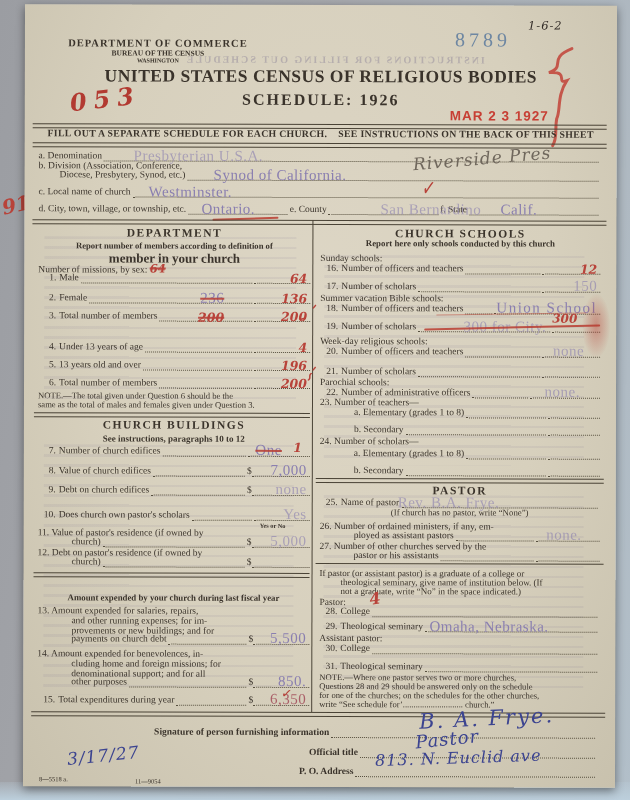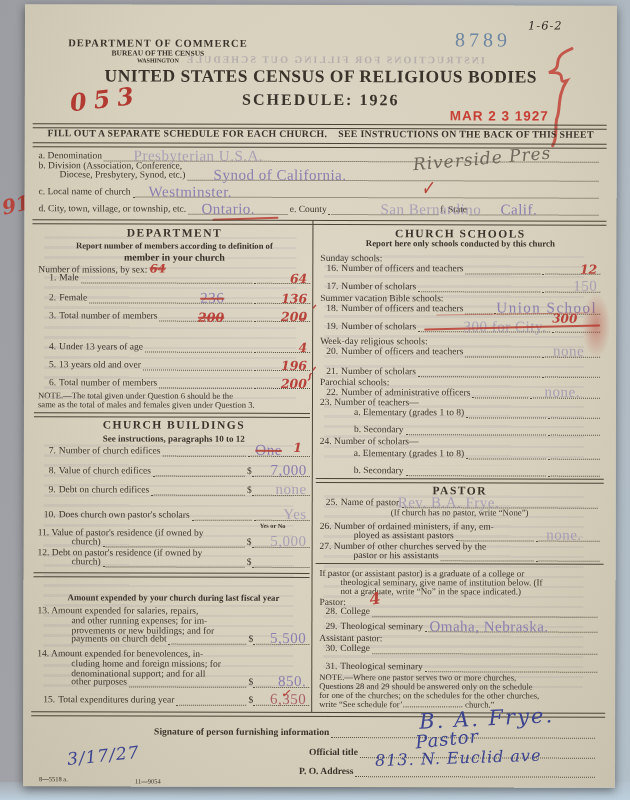--- a/index.html
+++ b/index.html
@@ -118,21 +118,21 @@
       <span class="old ty" style="left:462px">Calif.</span>
     </div>
     <div class="redline" style="left:188px;top:213px;width:66px;transform:rotate(-2deg)"></div>
     <span class="rmk" style="left:398px;top:174px;font-size:15px;transform:rotate(8deg) scaleY(1.5)">✓</span>
 
     <div class="dr" style="left:8px;top:215px;width:574px"></div>
     <div class="vdiv" style="left:288px;top:215px;height:492px"></div>
 
     <div class="p b c" style="left:14px;top:222px;width:272px;font-size:11.5px;letter-spacing:1.5px">DEPARTMENT</div>
     <div class="p b c" style="left:14px;top:237px;width:272px;font-size:8.6px">Report number of members according to definition of</div>
-    <div class="p b c" style="left:14px;top:247px;width:272px;font-size:10px">member in your church</div>
+    <div class="p b c" style="left:14px;top:247px;width:272px;font-size:13px">member in your church</div>
     <div class="p" style="left:14px;top:258px">
       <span>Number of missions, by sex:</span>
       <span class="rh srk" style="font-size:11.5px">64</span>
     </div>
 
     <div class="qrow lq" style="top:268px">
       <span class="qn">1.</span>
       <span class="ql">Male</span>
       <span class="lead"></span>
       <span class="slot" style="width:56px">

